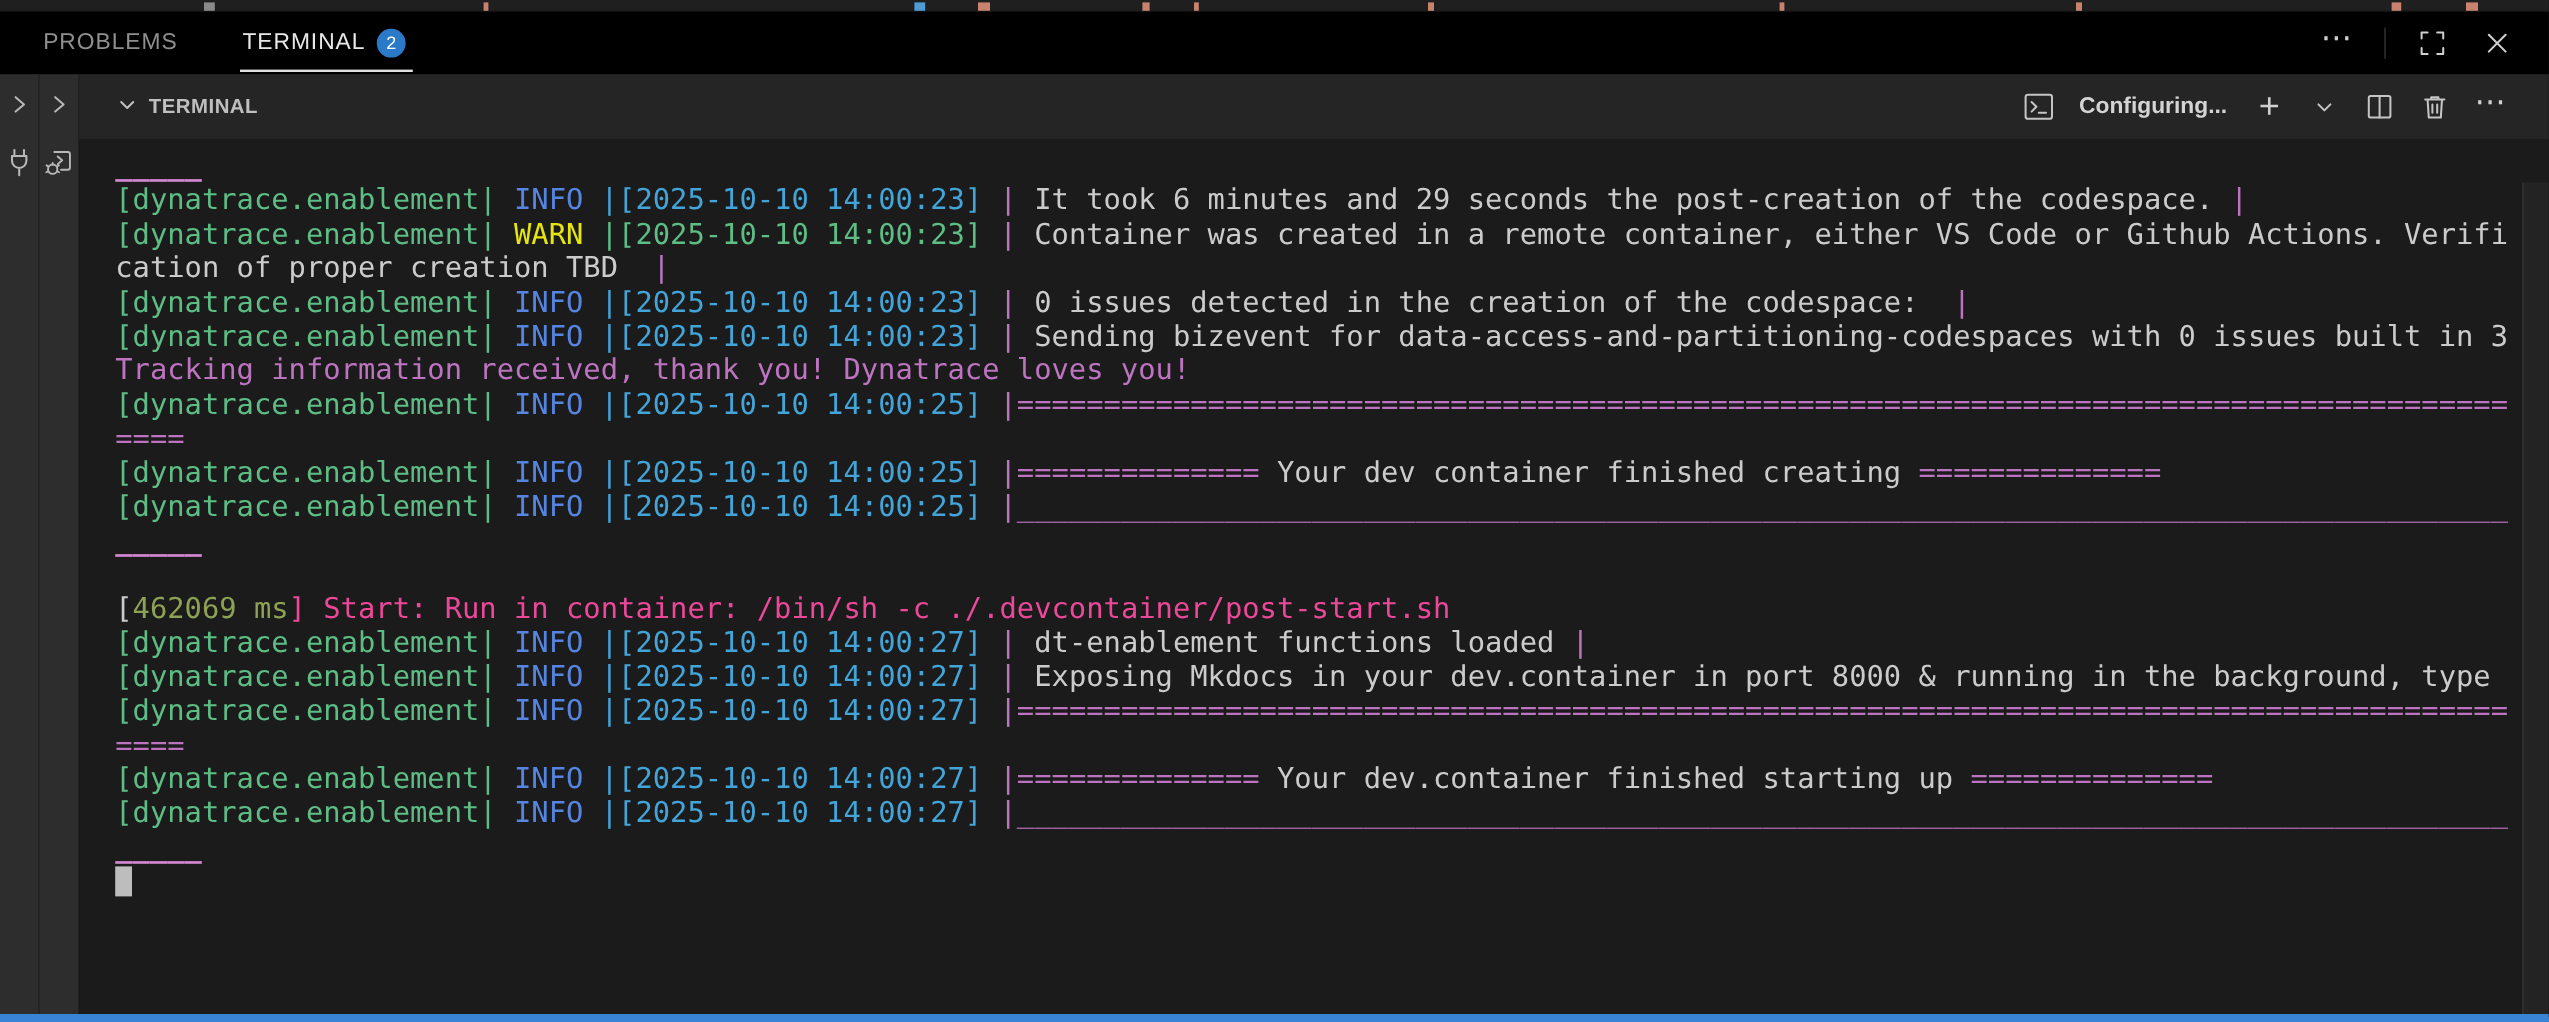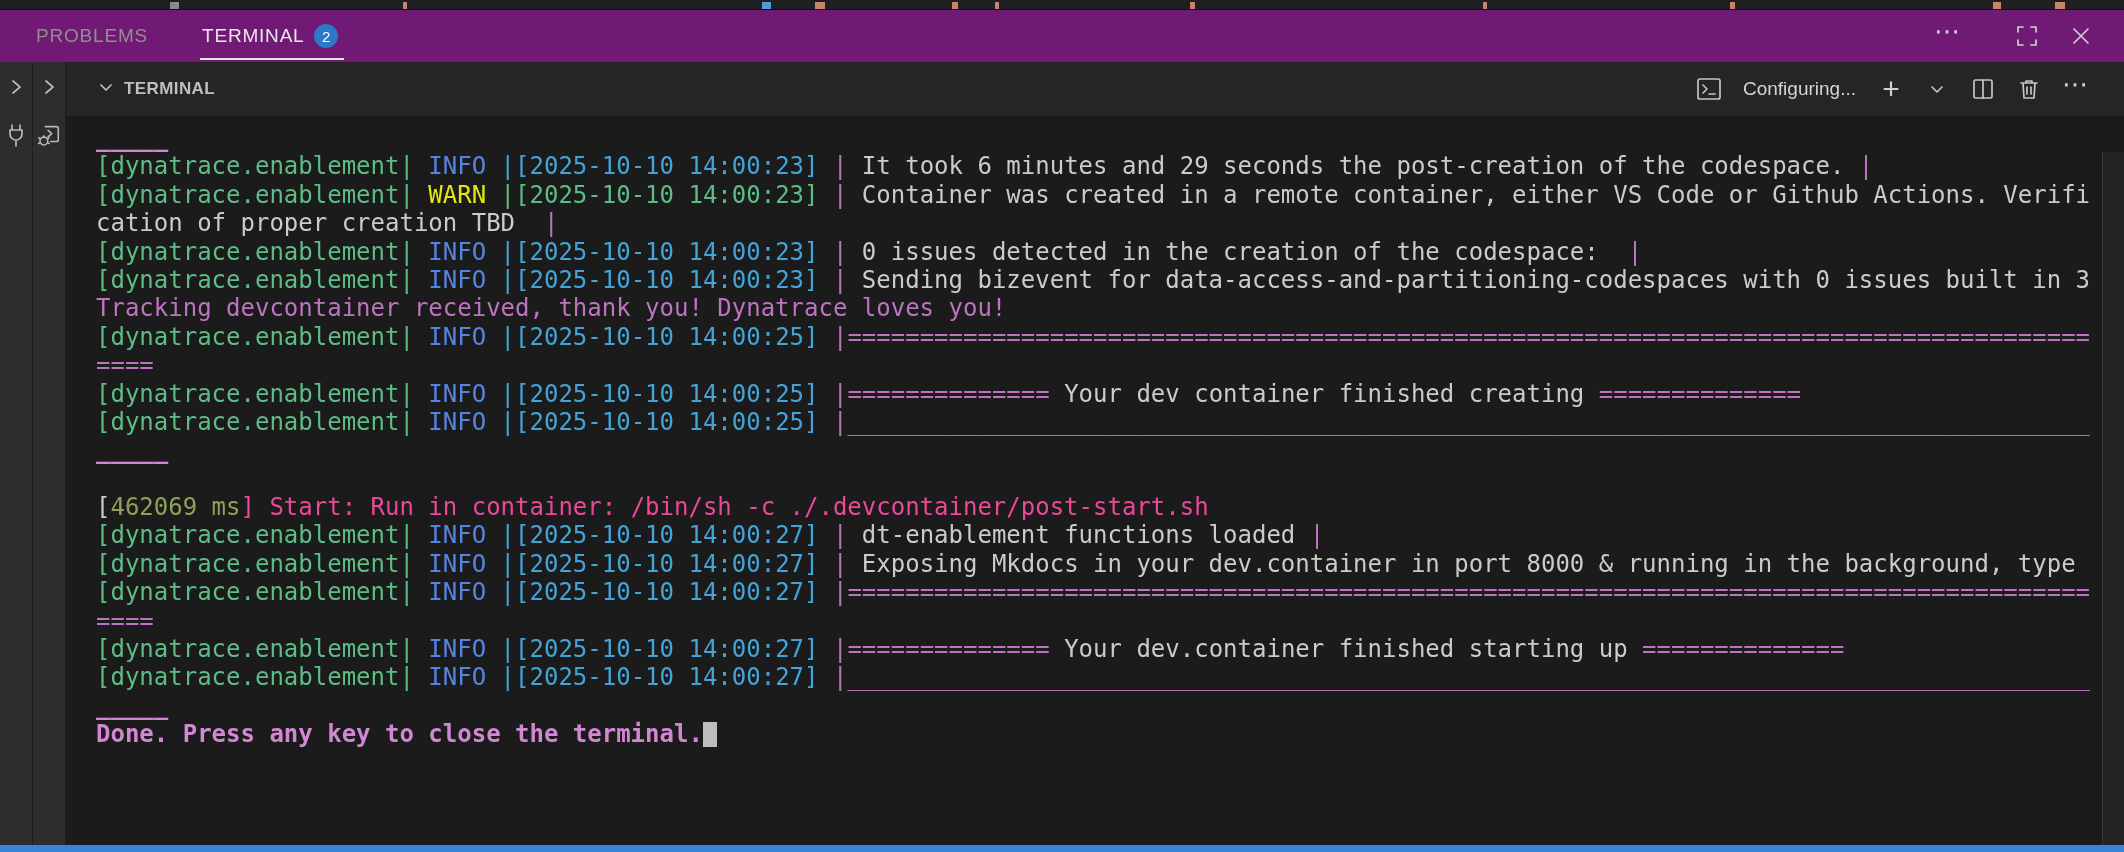--- a/index.html
+++ b/index.html
@@ -6,21 +6,21 @@
   html,body { width:2124px; height:852px; background:#181818; overflow:hidden; }
   body { font-family:"Liberation Sans", sans-serif; }
 
   .screen { position:relative; width:2124px; height:852px; background:#181818; display:flex; flex-direction:column; }
 
   
   .editor-sliver { position:relative; height:10px; background:#1f1f1f; border-bottom:1px solid #111; }
   .editor-sliver .mark { position:absolute; top:2px; width:4px; height:7px; }
 
   
-  .tab-bar { height:52px; background:#701a75; display:flex; align-items:center; justify-content:space-between; padding:0 28px 0 36px; }
+  .tab-bar { height:52px; background:#000000; display:flex; align-items:center; justify-content:space-between; padding:0 28px 0 36px; }
   .tabs { display:flex; align-items:flex-end; height:100%; gap:54px; }
   .tab { position:relative; height:100%; display:flex; align-items:center; gap:10px; cursor:pointer;
          font-size:19px; letter-spacing:0.8px; color:#8f8f8f; }
   .tab.active { color:#e8e8e8; }
   .tab.active::after { content:""; position:absolute; left:-2px; right:-6px; bottom:2px; height:2px; background:#e0e0e0; }
   .badge { min-width:24px; height:24px; border-radius:12px; background:#2a7ac7; color:#fff;
            display:flex; align-items:center; justify-content:center; font-size:15px; padding:0 4px; }
   .tabbar-actions { display:flex; align-items:center; gap:24px; color:#cfcfcf; }
   .tb-icon { display:flex; align-items:center; justify-content:center; width:30px; height:30px; cursor:pointer; }
   .tb-sep { width:1px; height:26px; background:#3c3c3c; }
@@ -30,21 +30,21 @@
   .panel-body { flex:1; display:flex; position:relative; background:#1b1b1b; }
   .rail { width:33px; background:#2d2d2d; border-right:1px solid #1f1f1f; display:flex; flex-direction:column; align-items:center; padding-top:12px; gap:22px; }
   .rail .r-icon { width:26px; height:26px; display:flex; align-items:center; justify-content:center; cursor:pointer; color:#b8b8b8; }
 
   .panel-main { flex:1; display:flex; flex-direction:column; min-width:0; }
   .panel-header { height:54px; background:#252525; display:flex; align-items:center; justify-content:space-between; padding:0 34px 0 30px; }
   .ph-left { display:flex; align-items:center; gap:8px; color:#c0c0c0; cursor:pointer; }
   .ph-title { font-size:17px; font-weight:bold; letter-spacing:0.4px; color:#bfbfbf; }
   .ph-right { display:flex; align-items:center; gap:20px; color:#c5c5c5; }
   .ph-right .a-icon { display:flex; align-items:center; justify-content:center; height:32px; min-width:26px; cursor:pointer; }
-  .cfg-label { font-size:19px; font-weight:normal; color:#d4d4d4; margin-right:2px; }
+  .cfg-label { font-size:19px; font-weight:bold; color:#d4d4d4; margin-right:2px; }
   .plus-glyph { font-size:30px; font-weight:300; color:#cfcfcf; line-height:28px; }
 
   
   .terminal { flex:1; padding:8px 0 0 30px; overflow:hidden; background:#1b1b1b;
               font-family:"DejaVu Sans Mono", monospace; font-size:24px; }
   .t-row { height:28.4px; line-height:28.4px; white-space:pre; }
   .t-row span { vertical-align:top; }
   .bold { font-weight:bold; }
   .cursor-block { display:inline-block; width:14px; height:25px; background:#bdbdbd; margin-top:2px; }
 
@@ -171,36 +171,36 @@
         </div>
       </div>
 
       <div class="terminal" id="term">
           <div class="t-row"><span class="bold" style="color: rgb(209, 135, 209);">_____</span></div>
           <div class="t-row"><span style="color: rgb(93, 189, 133);">[dynatrace.enablement|</span><span style="color: rgb(203, 203, 203);"> </span><span style="color: rgb(85, 133, 224);">INFO</span><span style="color: rgb(203, 203, 203);"> </span><span style="color: rgb(67, 164, 216);">|[2025-10-10 14:00:23]</span><span style="color: rgb(203, 203, 203);"> </span><span style="color: rgb(189, 116, 192);">|</span><span style="color: rgb(203, 203, 203);"> It took 6 minutes and 29 seconds the post-creation of the codespace. </span><span style="color: rgb(189, 116, 192);">|</span></div>
           <div class="t-row"><span style="color: rgb(93, 189, 133);">[dynatrace.enablement|</span><span style="color: rgb(203, 203, 203);"> </span><span style="color: rgb(229, 229, 16);">WARN</span><span style="color: rgb(203, 203, 203);"> </span><span style="color: rgb(93, 189, 133);">|[2025-10-10 14:00:23]</span><span style="color: rgb(203, 203, 203);"> </span><span style="color: rgb(189, 116, 192);">|</span><span style="color: rgb(203, 203, 203);"> Container was created in a remote container, either VS Code or Github Actions. Verifi</span></div>
           <div class="t-row"><span style="color: rgb(203, 203, 203);">cation of proper creation TBD  </span><span style="color: rgb(189, 116, 192);">|</span></div>
           <div class="t-row"><span style="color: rgb(93, 189, 133);">[dynatrace.enablement|</span><span style="color: rgb(203, 203, 203);"> </span><span style="color: rgb(85, 133, 224);">INFO</span><span style="color: rgb(203, 203, 203);"> </span><span style="color: rgb(67, 164, 216);">|[2025-10-10 14:00:23]</span><span style="color: rgb(203, 203, 203);"> </span><span style="color: rgb(189, 116, 192);">|</span><span style="color: rgb(203, 203, 203);"> 0 issues detected in the creation of the codespace:  </span><span style="color: rgb(189, 116, 192);">|</span></div>
           <div class="t-row"><span style="color: rgb(93, 189, 133);">[dynatrace.enablement|</span><span style="color: rgb(203, 203, 203);"> </span><span style="color: rgb(85, 133, 224);">INFO</span><span style="color: rgb(203, 203, 203);"> </span><span style="color: rgb(67, 164, 216);">|[2025-10-10 14:00:23]</span><span style="color: rgb(203, 203, 203);"> </span><span style="color: rgb(189, 116, 192);">|</span><span style="color: rgb(203, 203, 203);"> Sending bizevent for data-access-and-partitioning-codespaces with 0 issues built in 3</span></div>
-          <div class="t-row"><span style="color: rgb(189, 116, 192);">Tracking devcontainer received, thank you! Dynatrace loves you!</span></div>
+          <div class="t-row"><span style="color: rgb(189, 116, 192);">Tracking information received, thank you! Dynatrace loves you!</span></div>
           <div class="t-row"><span style="color: rgb(93, 189, 133);">[dynatrace.enablement|</span><span style="color: rgb(203, 203, 203);"> </span><span style="color: rgb(85, 133, 224);">INFO</span><span style="color: rgb(203, 203, 203);"> </span><span style="color: rgb(67, 164, 216);">|[2025-10-10 14:00:25]</span><span style="color: rgb(203, 203, 203);"> </span><span style="color: rgb(189, 116, 192);">|</span><span style="color: rgb(189, 116, 192);">======================================================================================</span></div>
           <div class="t-row"><span style="color: rgb(189, 116, 192);">====</span></div>
           <div class="t-row"><span style="color: rgb(93, 189, 133);">[dynatrace.enablement|</span><span style="color: rgb(203, 203, 203);"> </span><span style="color: rgb(85, 133, 224);">INFO</span><span style="color: rgb(203, 203, 203);"> </span><span style="color: rgb(67, 164, 216);">|[2025-10-10 14:00:25]</span><span style="color: rgb(203, 203, 203);"> </span><span style="color: rgb(189, 116, 192);">|==============</span><span style="color: rgb(203, 203, 203);"> Your dev container finished creating </span><span style="color: rgb(189, 116, 192);">==============</span></div>
           <div class="t-row"><span style="color: rgb(93, 189, 133);">[dynatrace.enablement|</span><span style="color: rgb(203, 203, 203);"> </span><span style="color: rgb(85, 133, 224);">INFO</span><span style="color: rgb(203, 203, 203);"> </span><span style="color: rgb(67, 164, 216);">|[2025-10-10 14:00:25]</span><span style="color: rgb(203, 203, 203);"> </span><span style="color: rgb(189, 116, 192);">|</span><span style="color: rgb(189, 116, 192);">______________________________________________________________________________________</span></div>
           <div class="t-row"><span class="bold" style="color: rgb(209, 135, 209);">_____</span></div>
           <div class="t-row"></div>
           <div class="t-row"><span style="color: rgb(203, 203, 203);">[</span><span style="color: rgb(142, 162, 85); margin-top: 19px;">462069 ms</span><span style="color: #ec4899;">] Start: Run in container: /bin/sh -c ./.devcontainer/post-start.sh</span></div>
           <div class="t-row"><span style="color: rgb(93, 189, 133);">[dynatrace.enablement|</span><span style="color: rgb(203, 203, 203);"> </span><span style="color: rgb(85, 133, 224);">INFO</span><span style="color: rgb(203, 203, 203);"> </span><span style="color: rgb(67, 164, 216);">|[2025-10-10 14:00:27]</span><span style="color: rgb(203, 203, 203);"> </span><span style="color: rgb(189, 116, 192);">|</span><span style="color: rgb(203, 203, 203);"> dt-enablement functions loaded </span><span style="color: rgb(189, 116, 192);">|</span></div>
           <div class="t-row"><span style="color: rgb(93, 189, 133);">[dynatrace.enablement|</span><span style="color: rgb(203, 203, 203);"> </span><span style="color: rgb(85, 133, 224);">INFO</span><span style="color: rgb(203, 203, 203);"> </span><span style="color: rgb(67, 164, 216);">|[2025-10-10 14:00:27]</span><span style="color: rgb(203, 203, 203);"> </span><span style="color: rgb(189, 116, 192);">|</span><span style="color: rgb(203, 203, 203);"> Exposing Mkdocs in your dev.container in port 8000 &amp; running in the background, type</span></div>
           <div class="t-row"><span style="color: rgb(93, 189, 133);">[dynatrace.enablement|</span><span style="color: rgb(203, 203, 203);"> </span><span style="color: rgb(85, 133, 224);">INFO</span><span style="color: rgb(203, 203, 203);"> </span><span style="color: rgb(67, 164, 216);">|[2025-10-10 14:00:27]</span><span style="color: rgb(203, 203, 203);"> </span><span style="color: rgb(189, 116, 192);">|</span><span style="color: rgb(189, 116, 192);">======================================================================================</span></div>
           <div class="t-row"><span style="color: rgb(189, 116, 192);">====</span></div>
           <div class="t-row"><span style="color: rgb(93, 189, 133);">[dynatrace.enablement|</span><span style="color: rgb(203, 203, 203);"> </span><span style="color: rgb(85, 133, 224);">INFO</span><span style="color: rgb(203, 203, 203);"> </span><span style="color: rgb(67, 164, 216);">|[2025-10-10 14:00:27]</span><span style="color: rgb(203, 203, 203);"> </span><span style="color: rgb(189, 116, 192);">|==============</span><span style="color: rgb(203, 203, 203);"> Your dev.container finished starting up </span><span style="color: rgb(189, 116, 192);">==============</span></div>
           <div class="t-row"><span style="color: rgb(93, 189, 133);">[dynatrace.enablement|</span><span style="color: rgb(203, 203, 203);"> </span><span style="color: rgb(85, 133, 224);">INFO</span><span style="color: rgb(203, 203, 203);"> </span><span style="color: rgb(67, 164, 216);">|[2025-10-10 14:00:27]</span><span style="color: rgb(203, 203, 203);"> </span><span style="color: rgb(189, 116, 192);">|</span><span style="color: rgb(189, 116, 192);">______________________________________________________________________________________</span></div>
           <div class="t-row"><span class="bold" style="color: rgb(209, 135, 209);">_____</span></div>
-          <div class="t-row"><span class="bold" style="color: rgb(209, 135, 209);">Done. Press any key to close the terminal.</span><span class="cursor-block"></span></div>
+          <div class="t-row"><span class="cursor-block"></span></div>
         </div>
     </div>
 
     <div class="scrollbar"></div>
   </div>
 
   <div class="status-bar"></div>
 </div>
 
 </body></html>

